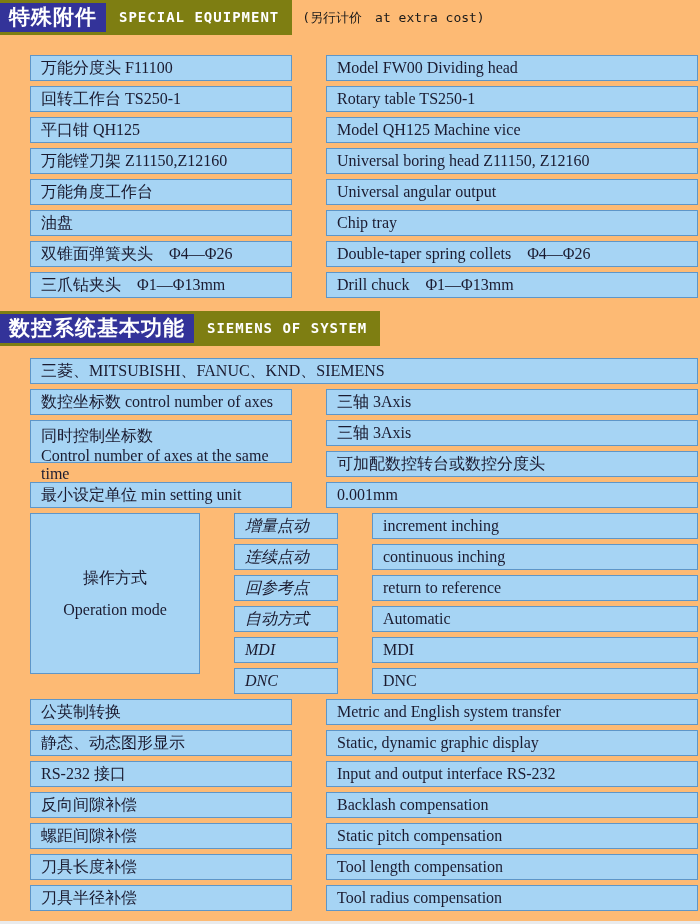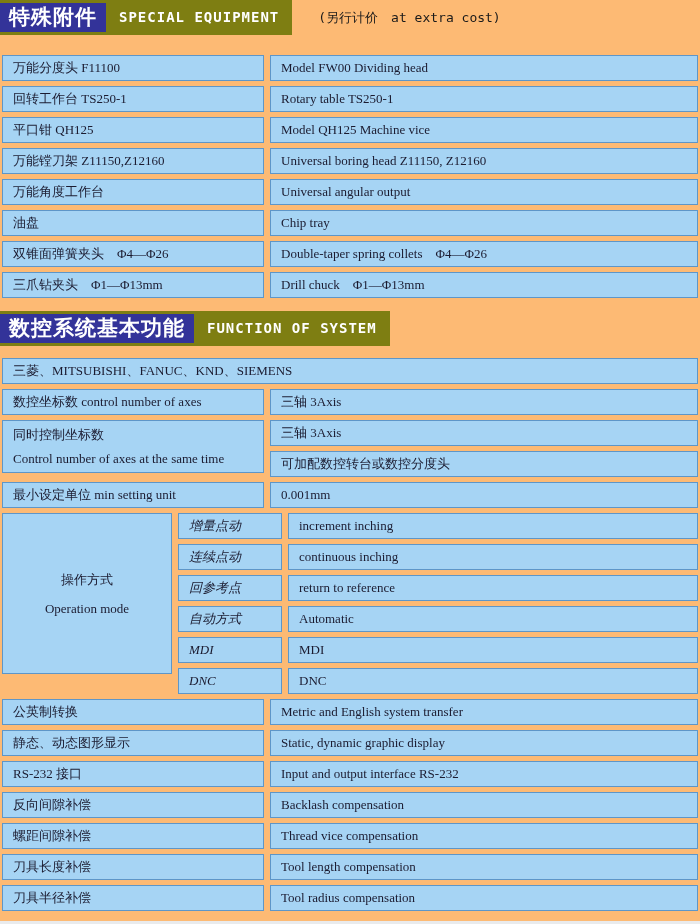--- a/index.html
+++ b/index.html
@@ -11,35 +11,35 @@
   .page{position:relative;width:700px;height:924px;overflow:hidden;background:#fdba74;}
 
   
   .header{display:flex;align-items:center;}
   .header-bar{background:var(--olive);display:flex;align-items:stretch;padding:3px 0;}
   .tag-zh{background:var(--navy);color:#fff;font-family:"DejaVu Sans","Liberation Sans",sans-serif;
           font-weight:bold;font-size:21px;line-height:29px;height:29px;padding:0 9px;letter-spacing:1px;white-space:nowrap;}
   .tag-en{color:#fff;font-family:"DejaVu Sans Mono","Liberation Mono",monospace;font-weight:bold;
           font-size:14px;line-height:29px;padding:0 13px;letter-spacing:1px;white-space:nowrap;}
   .note{font-family:"DejaVu Sans Mono","Liberation Mono",monospace;font-size:13px;color:#1a1a1a;
-        margin-left:26px;white-space:nowrap;}
+        margin-left:10px;white-space:nowrap;}
 
   
   .table{margin-left:2px;width:696px;}
   .t1{margin-top:20px;}
   .h2{margin-top:13px;}
   .t2{margin-top:12px;}
   .trow{display:flex;gap:6px;margin-bottom:5px;}
   .cell{background:var(--rowbg);border:1px solid var(--cellborder);box-sizing:border-box;
-        display:flex;align-items:center;padding:0 10px;height:26px;font-size:13px;color:var(--textc);}
+        display:flex;align-items:center;padding:0 10px;height:26px;font-size:16px;color:var(--textc);margin-left:28px;}
   .cell.left{width:262px;flex:none;}
   .cell.fill{flex:1;}
 
   
-  .tall-left{height:53px;flex-direction:column;align-items:flex-start;justify-content:space-between;
+  .tall-left{height:43px;flex-direction:column;align-items:flex-start;justify-content:space-between;
              padding:5px 10px;}
   .tall-right{flex:1;display:flex;flex-direction:column;gap:5px;}
   .tall-right .cell{height:26px;}
 
   
   .op-block{display:flex;gap:6px;margin-bottom:5px;}
   .op-left{width:170px;flex:none;height:161px;flex-direction:column;justify-content:center;
            align-items:center;gap:12px;}
   .op-rows{flex:1;display:flex;flex-direction:column;gap:5px;}
   .op-row{display:flex;gap:6px;}
@@ -91,21 +91,21 @@
     </div>
     <div class="trow">
       <div class="cell left">三爪钻夹头　Φ1—Φ13mm</div>
       <div class="cell fill">Drill chuck　Φ1—Φ13mm</div>
     </div>
   </div>
 
   <div class="header h2">
     <div class="header-bar">
       <span class="tag-zh">数控系统基本功能</span>
-      <span class="tag-en">FUNCTION OF SYSTEM</span>
+      <span class="tag-en">SIEMENS OF SYSTEM</span>
     </div>
   </div>
 
   <div class="table t2">
 
     <div class="trow">
       <div class="cell fill">三菱、MITSUBISHI、FANUC、KND、SIEMENS</div>
     </div>
     <div class="trow">
       <div class="cell left">数控坐标数 control number of axes</div>
@@ -172,21 +172,21 @@
     <div class="trow">
       <div class="cell left">RS-232 接口</div>
       <div class="cell fill">Input and output interface RS-232</div>
     </div>
     <div class="trow">
       <div class="cell left">反向间隙补偿</div>
       <div class="cell fill">Backlash compensation</div>
     </div>
     <div class="trow">
       <div class="cell left">螺距间隙补偿</div>
-      <div class="cell fill">Thread vice compensation</div>
+      <div class="cell fill">Static pitch compensation</div>
     </div>
     <div class="trow">
       <div class="cell left">刀具长度补偿</div>
       <div class="cell fill">Tool length compensation</div>
     </div>
     <div class="trow">
       <div class="cell left">刀具半径补偿</div>
       <div class="cell fill">Tool radius compensation</div>
     </div>
 

